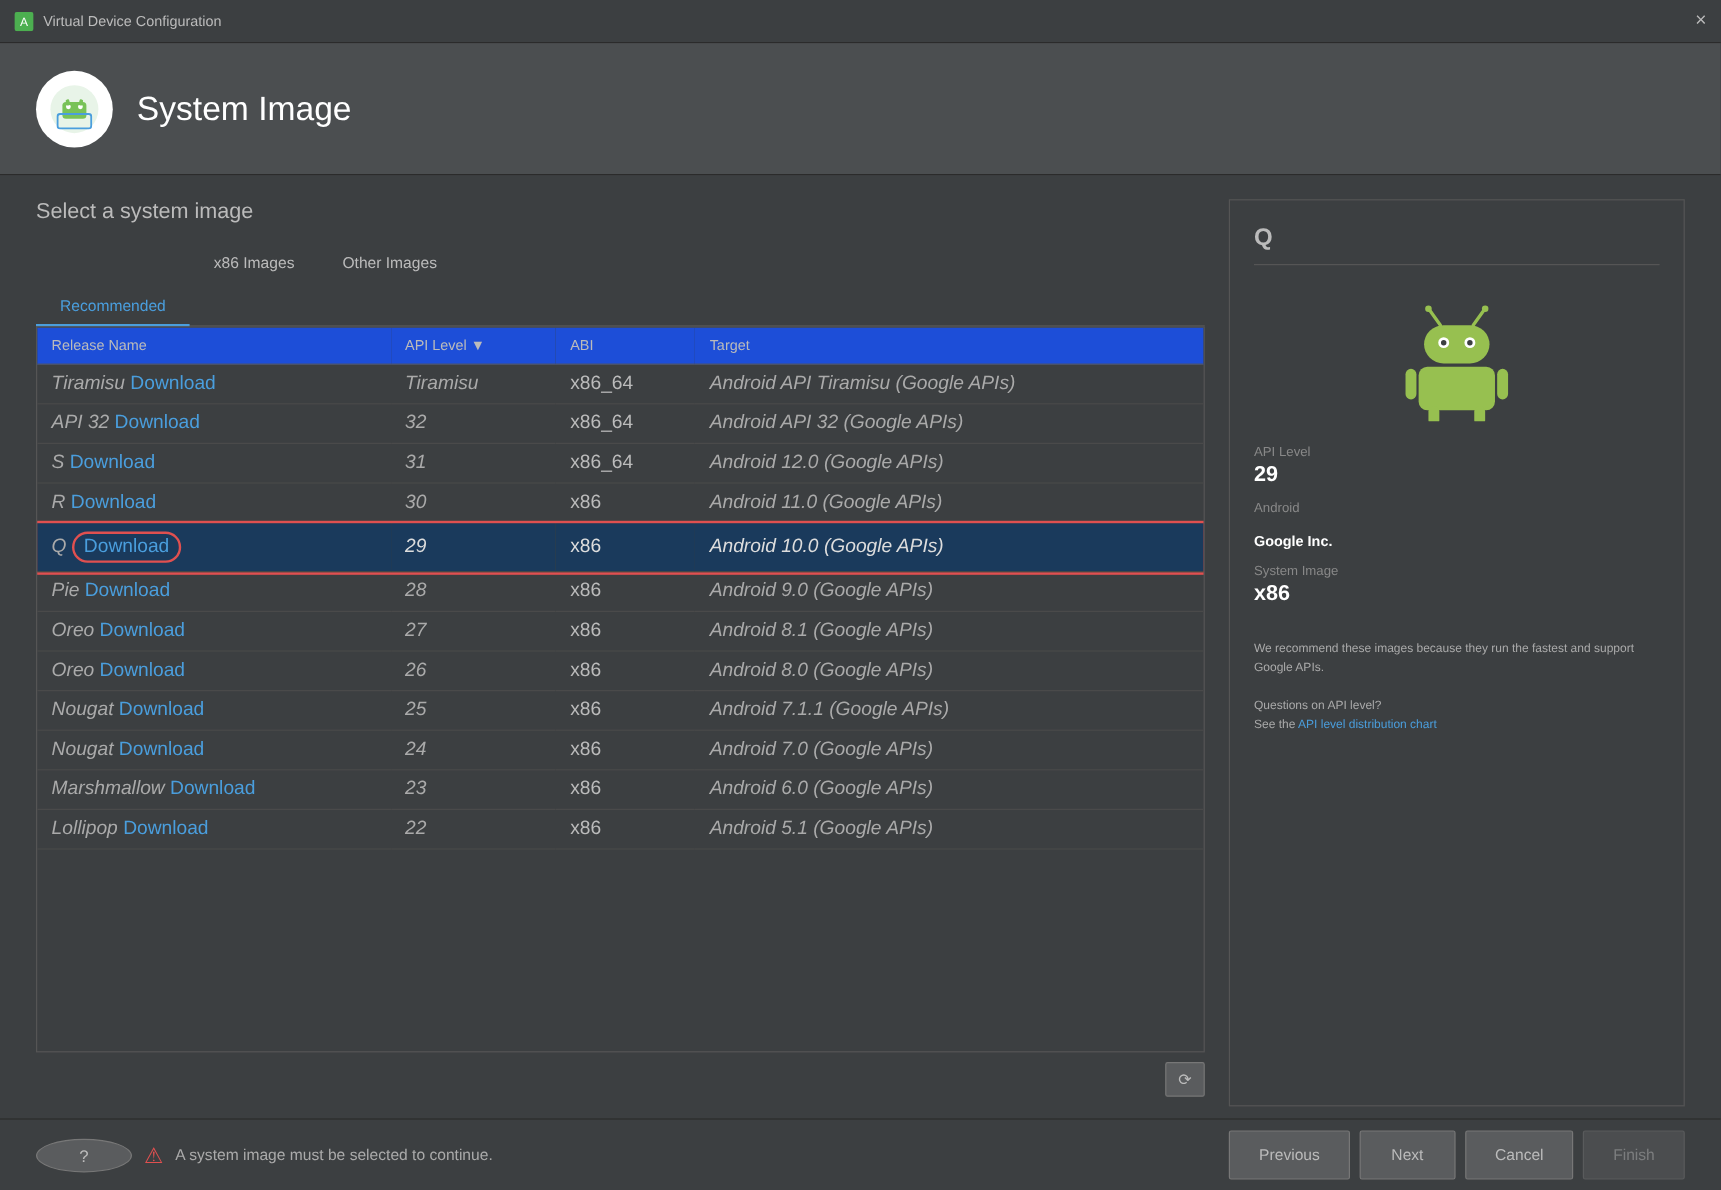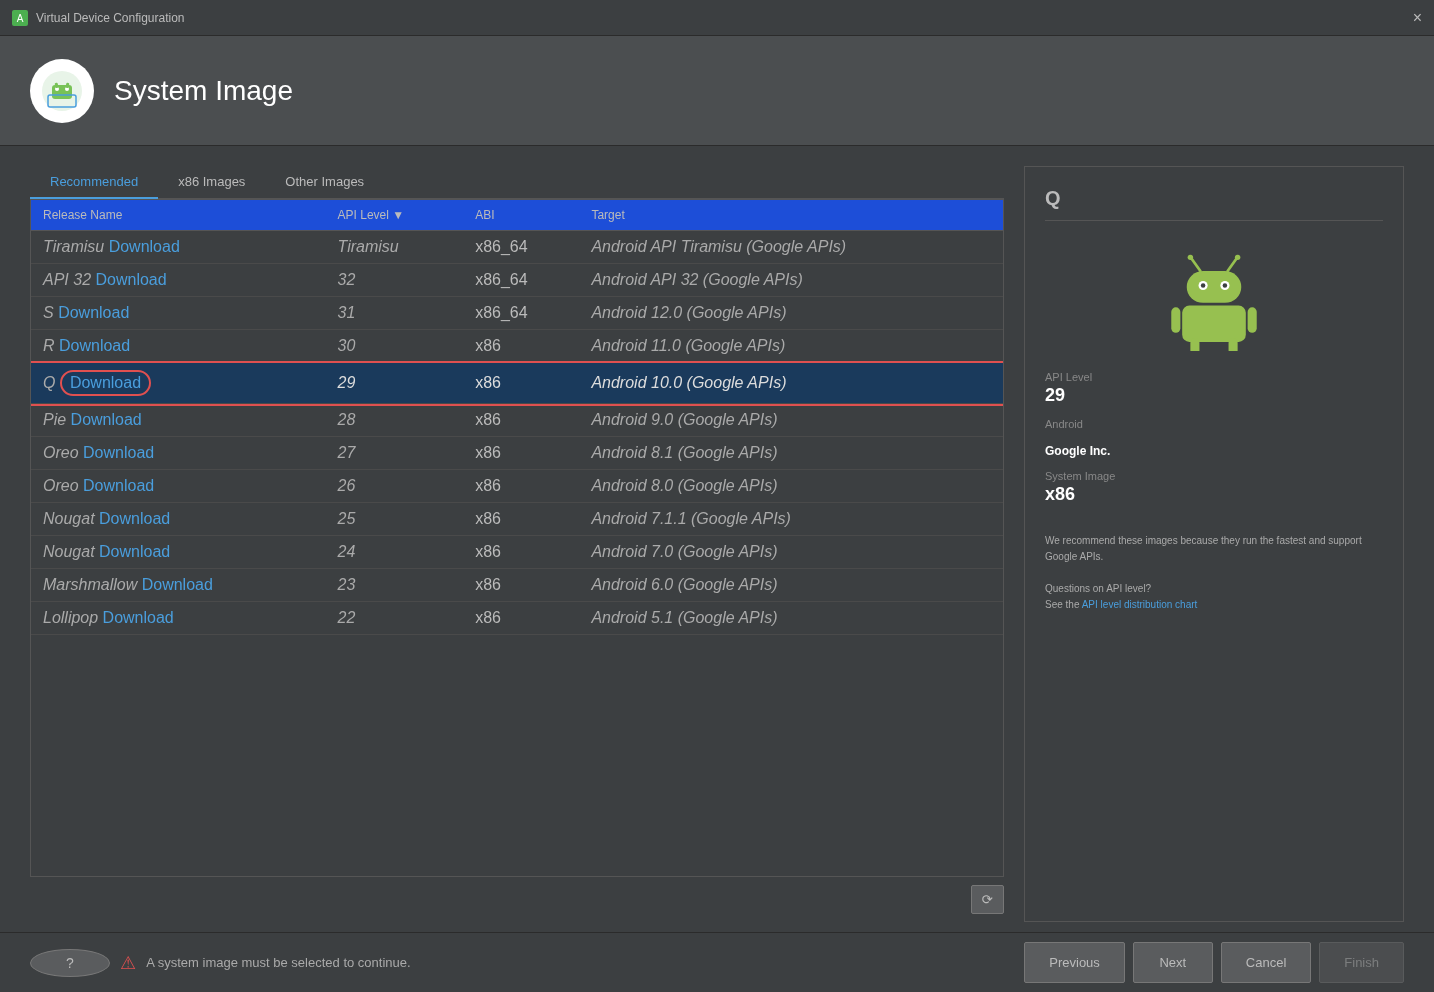--- a/index.html
+++ b/index.html
@@ -105,20 +105,21 @@
       padding: 8px 20px;
       cursor: pointer;
       color: #bbbbbb;
       font-size: 13px;
       border-bottom: 2px solid transparent;
       margin-bottom: -1px;
     }
     .tab.active {
       color: #4a9edd;
       border-bottom: 2px solid #4a9edd;
+      margin-top: 36px;
     }
 
     
     .table-container {
       border: 1px solid #555;
       flex: 1;
       overflow-y: auto;
     }
     table {
       width: 100%;
@@ -339,20 +340,21 @@
 
       <rect x="8" y="26" width="28" height="12" rx="2" fill="none" stroke="#4a9edd" stroke-width="1.5"></rect>
     </svg>
   </div>
   <h1 class="header-title">System Image</h1>
 </div>
 
 <div class="main-content">
 
   <div class="left-panel">
+    <div class="section-title">Select a system image</div>
 
     <div class="tabs">
       <div class="tab active">Recommended</div>
       <div class="tab">x86 Images</div>
       <div class="tab">Other Images</div>
     </div>
 
     <div class="table-container">
       <table>
         <thead>

